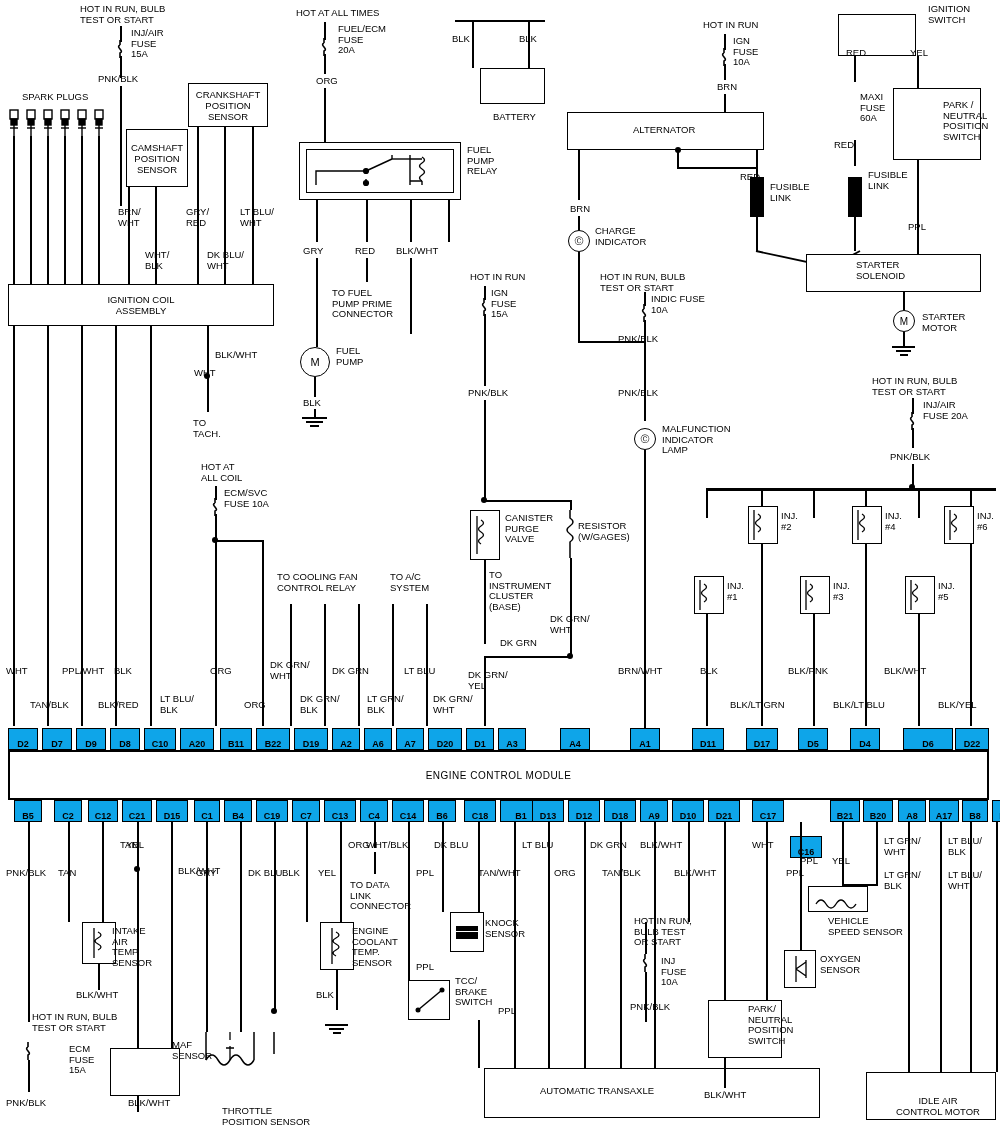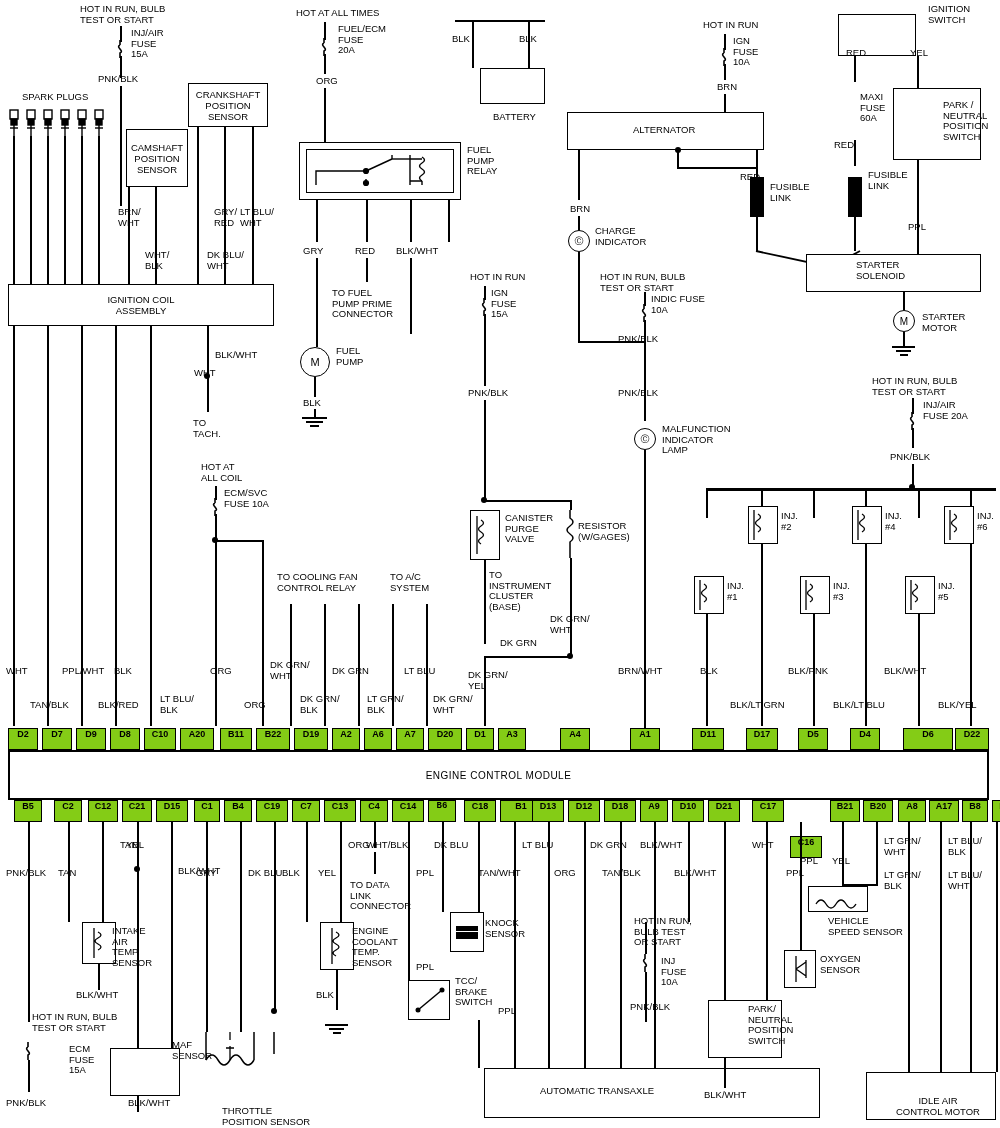--- a/index.html
+++ b/index.html
@@ -4,21 +4,21 @@
 <style>
   html,body{margin:0;padding:0;background:#fff;}
   body{font-family:"Liberation Sans", sans-serif;}
   #sheet{position:relative;width:1000px;height:1128px;background:#fff;overflow:hidden;}
   .lbl{position:absolute;font-size:9.5px;line-height:10.5px;color:#000;white-space:pre;letter-spacing:0px;}
   .h{position:absolute;background:#000;height:1.6px;}
   .v{position:absolute;background:#000;width:1.6px;}
   .hh{position:absolute;background:#000;height:2.8px;}
   .box{position:absolute;border:1.8px solid #000;background:#fff;box-sizing:border-box;}
   .boxl{position:absolute;border:1.8px solid #000;background:#fff;box-sizing:border-box;display:flex;align-items:center;justify-content:center;text-align:center;font-size:9.5px;line-height:11px;}
-  .pin{position:absolute;border:1.6px solid #000;background:#84cc16;box-sizing:border-box;display:flex;align-items:flex-start;justify-content:center;font-size:9px;font-weight:bold;}
+  .pin{position:absolute;border:1.6px solid #000;background:#0ea5e9;box-sizing:border-box;display:flex;align-items:flex-end;justify-content:center;font-size:9px;font-weight:bold;}
   .dot{position:absolute;width:6px;height:6px;border-radius:50%;background:#000;}
   .circ{position:absolute;border:1.8px solid #000;border-radius:50%;background:#fff;box-sizing:border-box;display:flex;align-items:center;justify-content:center;font-size:9px;}
   .ecm{position:absolute;border:2px solid #000;background:#fff;box-sizing:border-box;display:flex;align-items:center;justify-content:center;font-size:10px;letter-spacing:.5px;}
   .fuselink{position:absolute;border:2px solid #000;background:#000;box-sizing:border-box;}
   .injbox{position:absolute;border:1.6px solid #000;background:#fff;box-sizing:border-box;}
   svg{display:block;}
 </style>
 </head>
 <body>
 
@@ -98,21 +98,21 @@
     </div>
 
   <div class="v" style="left:128px;top:187px;height:97px;"></div>
   <div class="v" style="left:155px;top:187px;height:97px;"></div>
   <div class="v" style="left:197px;top:127px;height:157px;"></div>
   <div class="v" style="left:224px;top:127px;height:157px;"></div>
   <div class="v" style="left:252px;top:127px;height:157px;"></div>
 
   <div class="lbl" style="left:118px;top:207px;white-space:pre-line;">BRN/
 WHT</div>
-  <div class="lbl" style="left:186px;top:207px;white-space:pre-line;margin-left:28px;">GRY/
+  <div class="lbl" style="left:186px;top:207px;white-space:pre-line;">GRY/
 RED</div>
   <div class="lbl" style="left:240px;top:207px;white-space:pre-line;">LT BLU/
 WHT</div>
   <div class="lbl" style="left:145px;top:250px;white-space:pre-line;">WHT/
 BLK</div>
   <div class="lbl" style="left:207px;top:250px;white-space:pre-line;">DK BLU/
 WHT</div>
 
   <div class="boxl" style="left:8px;top:284px;width:266px;height:42px;">
       <span style="white-space:pre-line;">IGNITION COIL
@@ -569,21 +569,21 @@
     </div>
   <div class="pin" style="left:324px;top:800px;width:32px;height:22px;">
       <span>C13</span>
     </div>
   <div class="pin" style="left:360px;top:800px;width:28px;height:22px;">
       <span>C4</span>
     </div>
   <div class="pin" style="left:392px;top:800px;width:32px;height:22px;">
       <span>C14</span>
     </div>
-  <div class="pin" style="left:428px;top:800px;width:28px;height:22px;font-family:Liberation Mono, monospace;">
+  <div class="pin" style="left:428px;top:800px;width:28px;height:22px;">
       <span>B6</span>
     </div>
   <div class="pin" style="left:464px;top:800px;width:32px;height:22px;">
       <span>C18</span>
     </div>
   <div class="pin" style="left:500px;top:800px;width:42px;height:22px;">
       <span>B1</span>
     </div>
   <div class="pin" style="left:532px;top:800px;width:32px;height:22px;">
       <span>D13</span>

